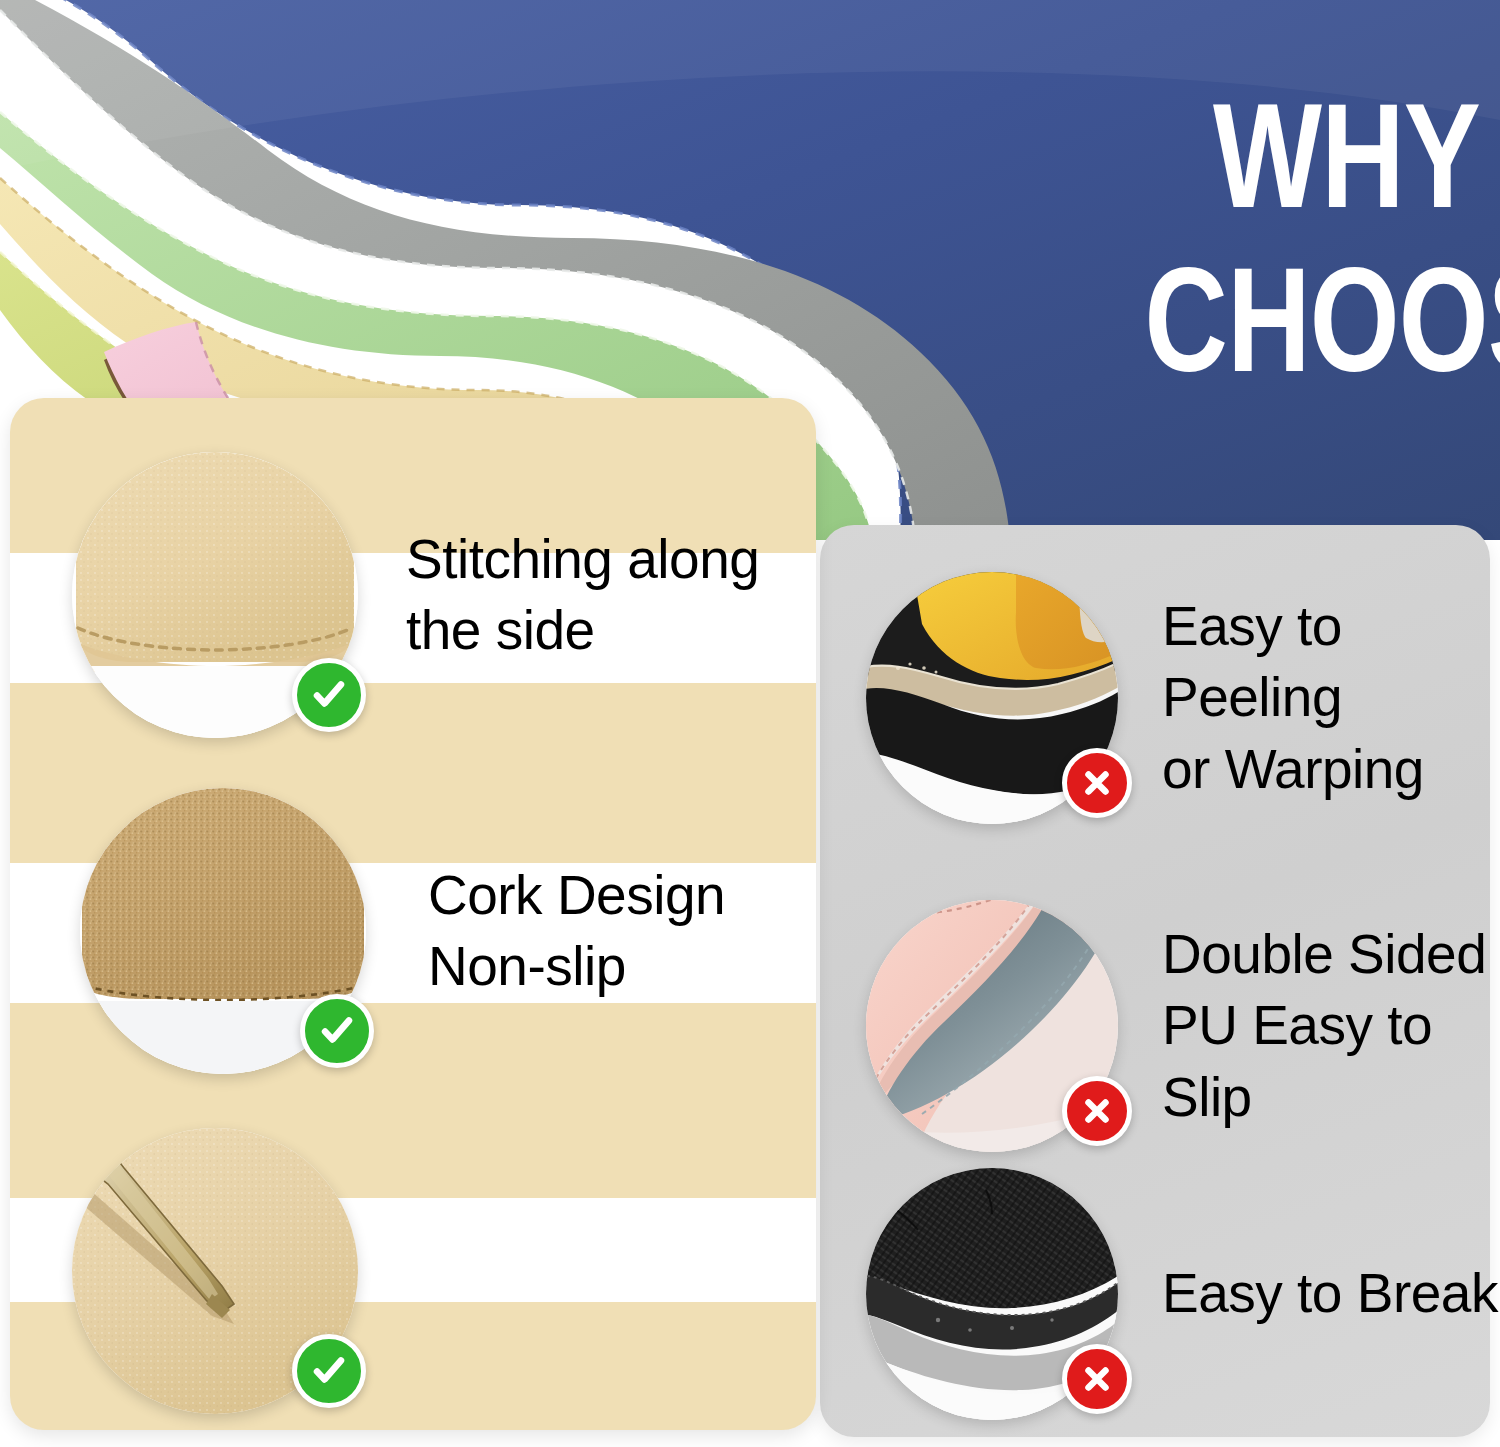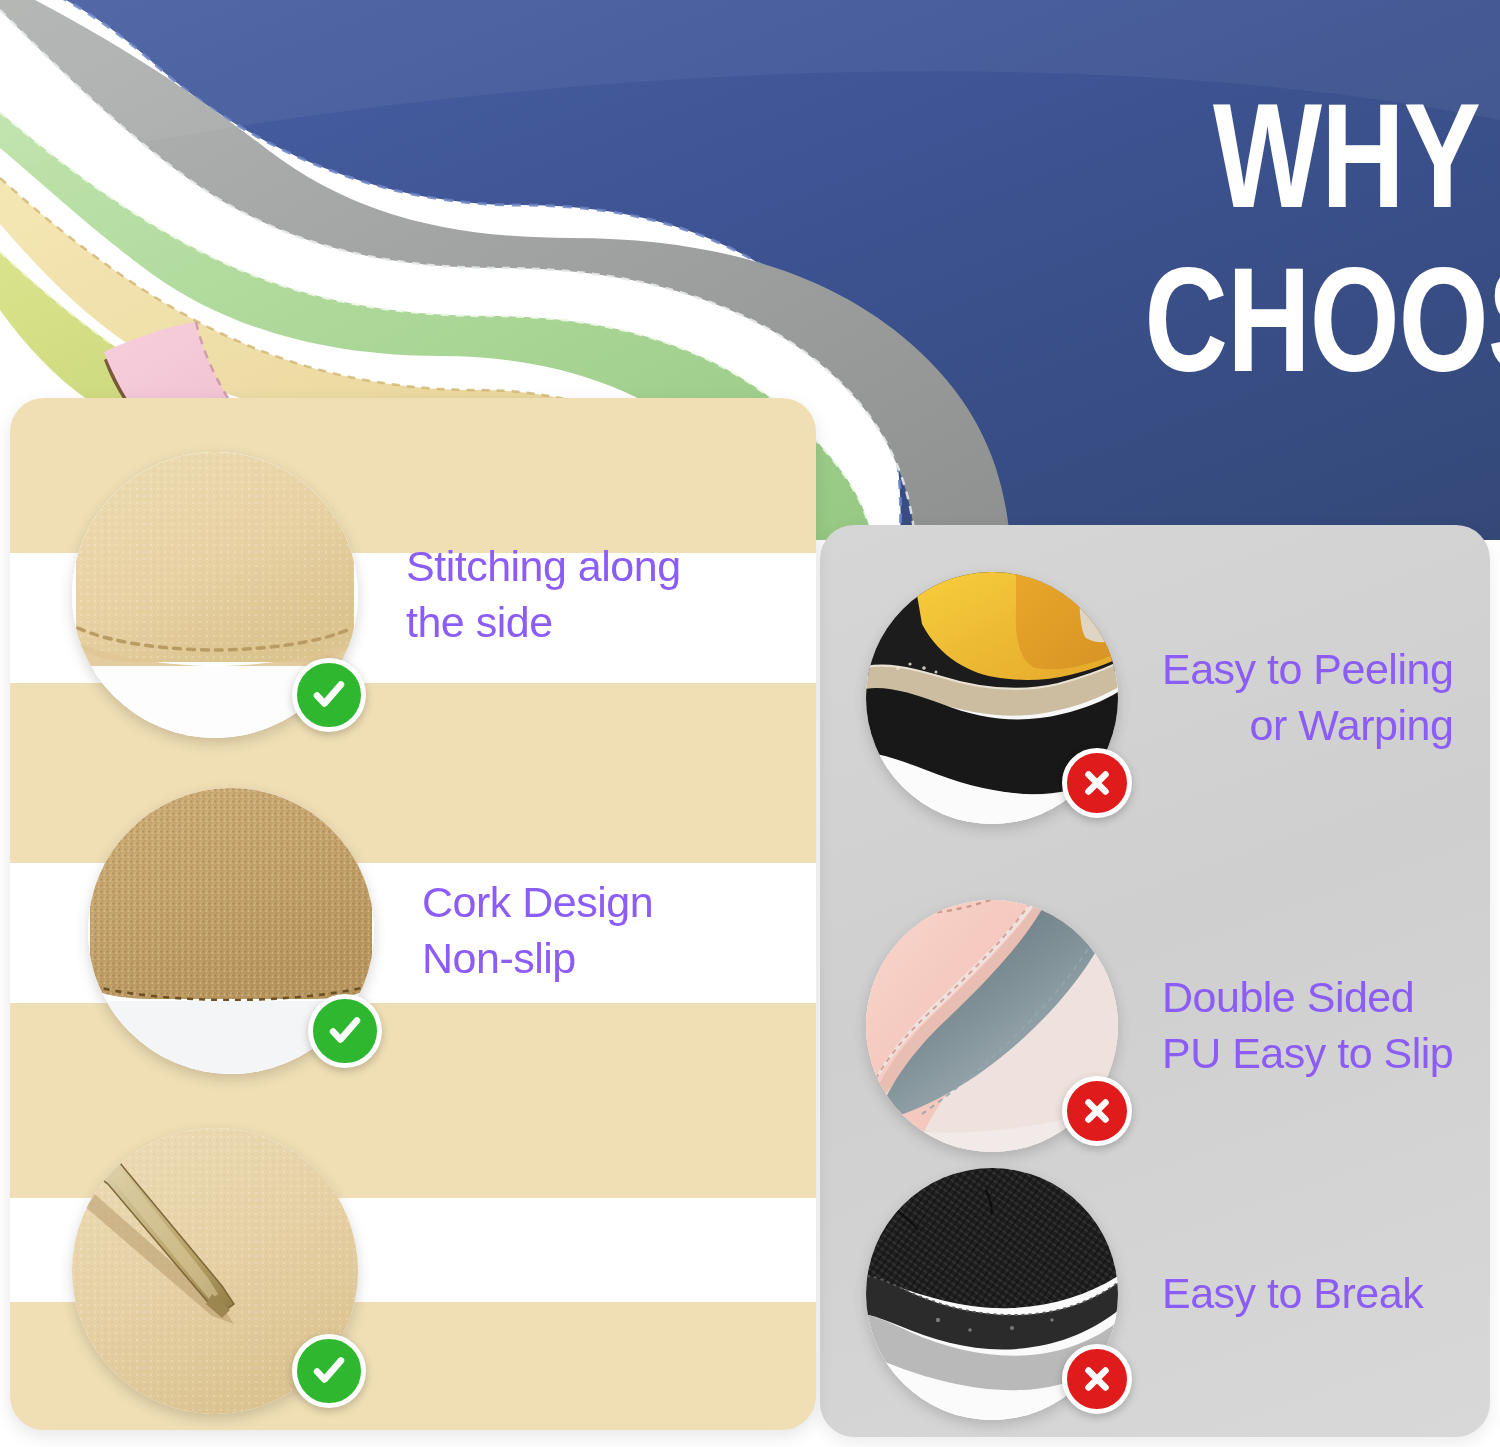--- a/index.html
+++ b/index.html
@@ -104,35 +104,35 @@
     border: 5px solid #ffffff;
     display: flex; align-items: center; justify-content: center;
     box-shadow: 0 3px 8px rgba(0,0,0,0.22);
     z-index: 5;
   }
   .badge.ok  { background: #2fb72f; }
   .badge.bad { background: #e01b1b; }
   .badge svg { display: block; }
 
   .feature-label {
-    font-size: 43px;
+    font-size: 55px;
     line-height: 1.30;
-    color: #8b5cf6;
+    color: #000000;
     letter-spacing: -0.5px;
     white-space: pre-line;
   }
   .left-label  { margin-left: 48px; }
   .right-label { margin-left: 44px; }
 
   
   #lf1 { left: 72px;  top: 452px; }
-  #lf2 { left: 88px;  top: 788px; }
+  #lf2 { left: 80px;  top: 788px; gap: 14px; }
   #lf3 { left: 72px;  top: 1128px; }
   
-  #rf1 { left: 866px; top: 572px; text-align: right; }
+  #rf1 { left: 866px; top: 572px; }
   #rf2 { left: 866px; top: 900px; }
   #rf3 { left: 866px; top: 1168px; }
 
   .left-thumb  { width: 286px; height: 286px; }
   .right-thumb { width: 252px; height: 252px; }
 
   .left-badge  { width: 74px; height: 74px; right: -8px; bottom: 6px; }
   .right-badge { width: 70px; height: 70px; right: -14px; bottom: 6px; }
 </style>
 </head>

